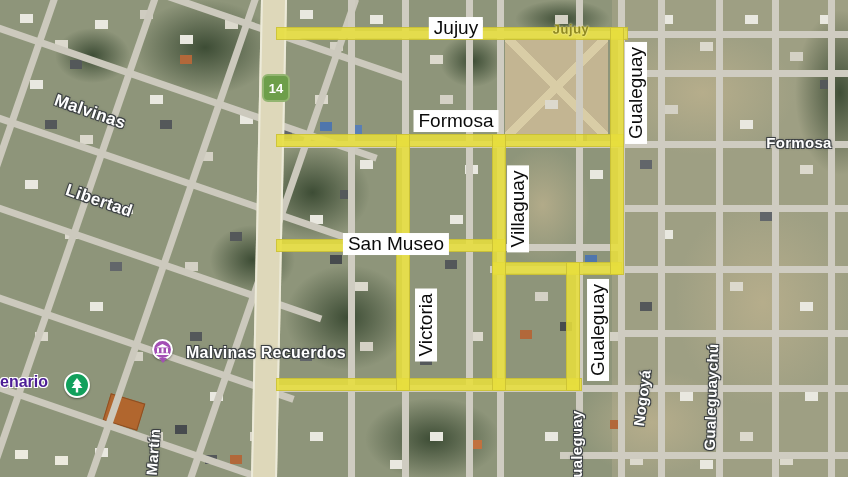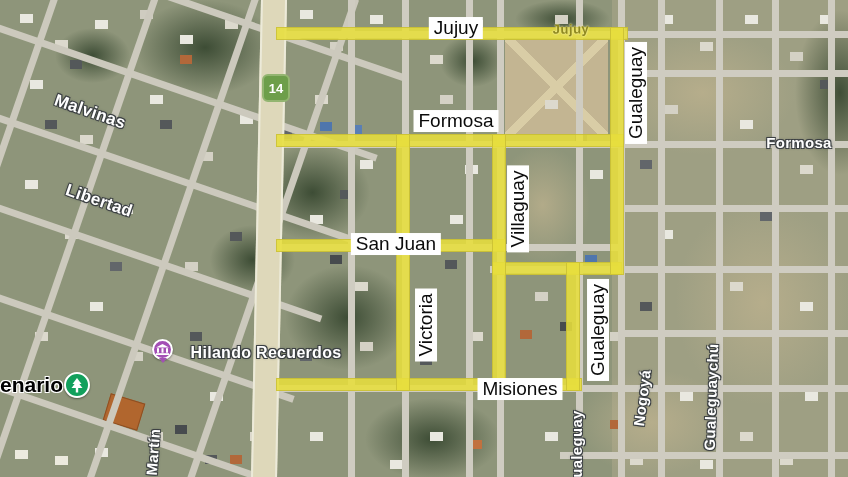--- a/index.html
+++ b/index.html
@@ -34,21 +34,21 @@
   .yl{position:absolute;background:rgba(231,222,60,.88);border:1px solid rgba(185,175,45,.55);}
 
   
   .glabel{position:absolute;color:#fff;font-weight:bold;font-size:15px;letter-spacing:.3px;white-space:nowrap;
     text-shadow:-1px -1px 0 #3c4043,1px -1px 0 #3c4043,-1px 1px 0 #3c4043,1px 1px 0 #3c4043,0 0 3px #3c4043;
     transform:translate(-50%,-50%);}
   .big{font-size:17px;}
   .box-label{position:absolute;background:#fff;color:#0b0b0b;font-size:19px;line-height:1.05;padding:1px 5px;white-space:nowrap;
     transform:translate(-50%,-50%);}
   .rot-90{transform:translate(-50%,-50%) rotate(-90deg);}
-  .greenlabel{position:absolute;color:#000000;font-weight:bold;font-size:21px;
+  .greenlabel{position:absolute;color:#4c1d95;font-weight:bold;font-size:16px;
     text-shadow:-1px -1px 0 #fff,1px -1px 0 #fff,-1px 1px 0 #fff,1px 1px 0 #fff;}
   .roadname{position:absolute;color:#8f891f;font-weight:bold;font-size:13px;letter-spacing:.5px;
     text-shadow:0 0 2px #f3eda0,0 0 2px #f3eda0;transform:translate(-50%,-50%) rotate(-1deg);}
 
   
   .shield{position:absolute;left:262px;top:74px;width:28px;height:28px;background:#6d9e4a;border:2px solid #93b571;
     border-radius:6px;color:#fff;font-size:13px;font-weight:bold;display:flex;align-items:center;justify-content:center;}
   .poi-pin{position:absolute;display:flex;align-items:center;justify-content:center;border-radius:50%;border:2px solid #fff;
     box-shadow:0 1px 2px rgba(0,0,0,.4);}
   .museum-pin{left:152px;top:339px;width:21px;height:21px;background:#a34fb5;}
@@ -155,26 +155,25 @@
   <div class="glabel big" style="left:90px;top:112px;transform:translate(-50%,-50%) rotate(19deg)">Malvinas</div>
   <div class="glabel big" style="left:99px;top:201px;transform:translate(-50%,-50%) rotate(19deg)">Libertad</div>
   <div class="glabel" style="left:153px;top:452px;transform:translate(-50%,-50%) rotate(-86deg)">Martín</div>
   <div class="glabel" style="left:799px;top:142px">Formosa</div>
   <div class="glabel" style="left:642px;top:398px;transform:translate(-50%,-50%) rotate(-83deg)">Nogoyá</div>
   <div class="glabel" style="left:711px;top:397px;transform:translate(-50%,-50%) rotate(-88deg)">Gualeguaychú</div>
   <div class="glabel" style="left:576px;top:450px;transform:translate(-50%,-50%) rotate(-90deg)">Gualeguay</div>
   <div class="roadname" style="left:571px;top:29px">Jujuy</div>
 
   <div class="glabel mm" style="left:266px;top:353px">
-    <span style="display:block">Hilando Recuerdos</span>
+    <span style="display:block">Malvinas Recuerdos</span>
   </div>
   <div class="greenlabel" style="left:0;top:373px">enario</div>
 
   <div class="box-label" style="left:456px;top:28px">Jujuy</div>
   <div class="box-label" style="left:456px;top:121px">Formosa</div>
-  <div class="box-label" style="left:396px;top:244px">San Juan</div>
-  <div class="box-label" style="left:520px;top:389px">Misiones</div>
+  <div class="box-label" style="left:396px;top:244px">San Museo</div>
   <div class="box-label rot-90" style="left:426px;top:325px">Victoria</div>
   <div class="box-label rot-90" style="left:518px;top:209px">Villaguay</div>
   <div class="box-label rot-90" style="left:636px;top:93px">Gualeguay</div>
   <div class="box-label rot-90" style="left:598px;top:330px">Gualeguay</div>
 
 </div>
 
 </body></html>

